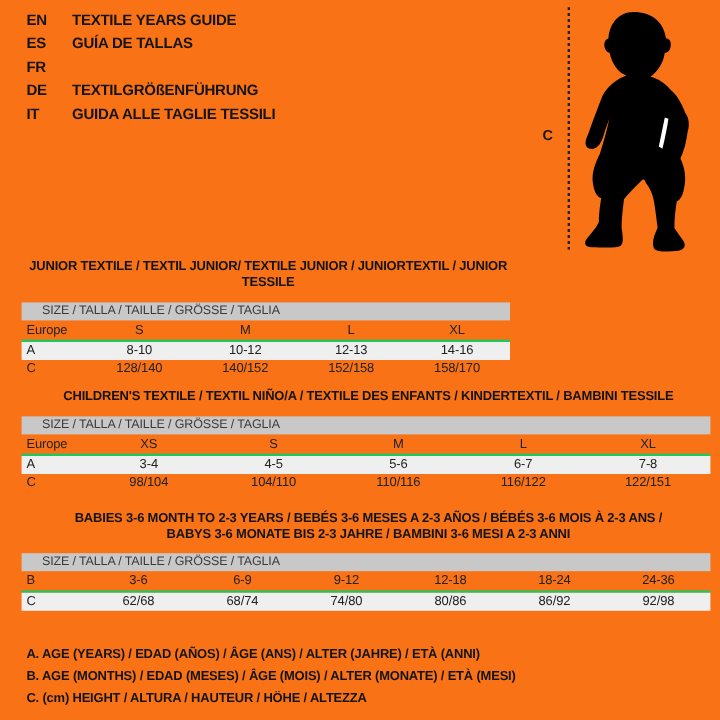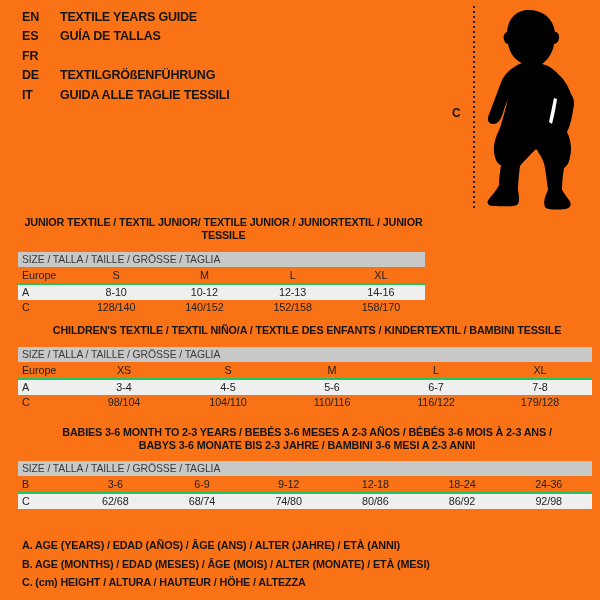--- a/index.html
+++ b/index.html
@@ -24,21 +24,21 @@
 
   
   .size-table { position:absolute; left:18px; }
   .t1 { top:216px; width:407px; }
   .t2 { top:324px; width:574px; }
   .t3 { top:426px; width:574px; }
   .table-title { font-weight:700; font-size:10.8px; letter-spacing:-0.15px;
                  line-height:13px; margin:0 0 10px 4px; color:#141414;text-align:center; }
   .t3 .table-title { margin-bottom:9px; }
   .size-bar { background:#c8c8c8; color:#3a3a3a; font-size:10.4px; height:15px;
-              line-height:15px; padding-left:4px; letter-spacing:-0.1px; margin-bottom:1px; }
+              line-height:15px; padding-left:17px; letter-spacing:-0.1px; margin-bottom:1px; }
   .trow { display:flex; height:15px; line-height:15px; font-size:10.8px;
           letter-spacing:-0.1px; color:#222; }
   .trow.first { border-bottom:2px solid #22c55e; }
   .trow.stripe { background:#efefef; }
   .tlabel { width:50px; padding-left:4px; }
   .tcell { flex:1; text-align:center; }
 
   
   .footnotes { position:absolute; left:22px; top:536px; font-weight:700;
                font-size:10.8px; letter-spacing:-0.15px; line-height:18.7px; color:#141414; }
@@ -164,21 +164,21 @@
           <div class="tcell">5-6</div>
           <div class="tcell">6-7</div>
           <div class="tcell">7-8</div>
         </div>
         <div class="trow">
           <div class="tlabel">C</div>
           <div class="tcell">98/104</div>
           <div class="tcell">104/110</div>
           <div class="tcell">110/116</div>
           <div class="tcell">116/122</div>
-          <div class="tcell">179/128</div>
+          <div class="tcell">122/151</div>
         </div>
       </div>
   </div>
 
   <div class="size-table t3">
     <div class="table-title">
         <div class="">BABIES 3-6 MONTH TO 2-3 YEARS / BEBÉS 3-6 MESES A 2-3 AÑOS / BÉBÉS 3-6 MOIS À 2-3 ANS /</div>
         <div class="">BABYS 3-6 MONATE BIS 2-3 JAHRE / BAMBINI 3-6 MESI A 2-3 ANNI</div>
       </div>
     <div class="size-bar">SIZE / TALLA / TAILLE / GRÖSSE / TAGLIA</div>

